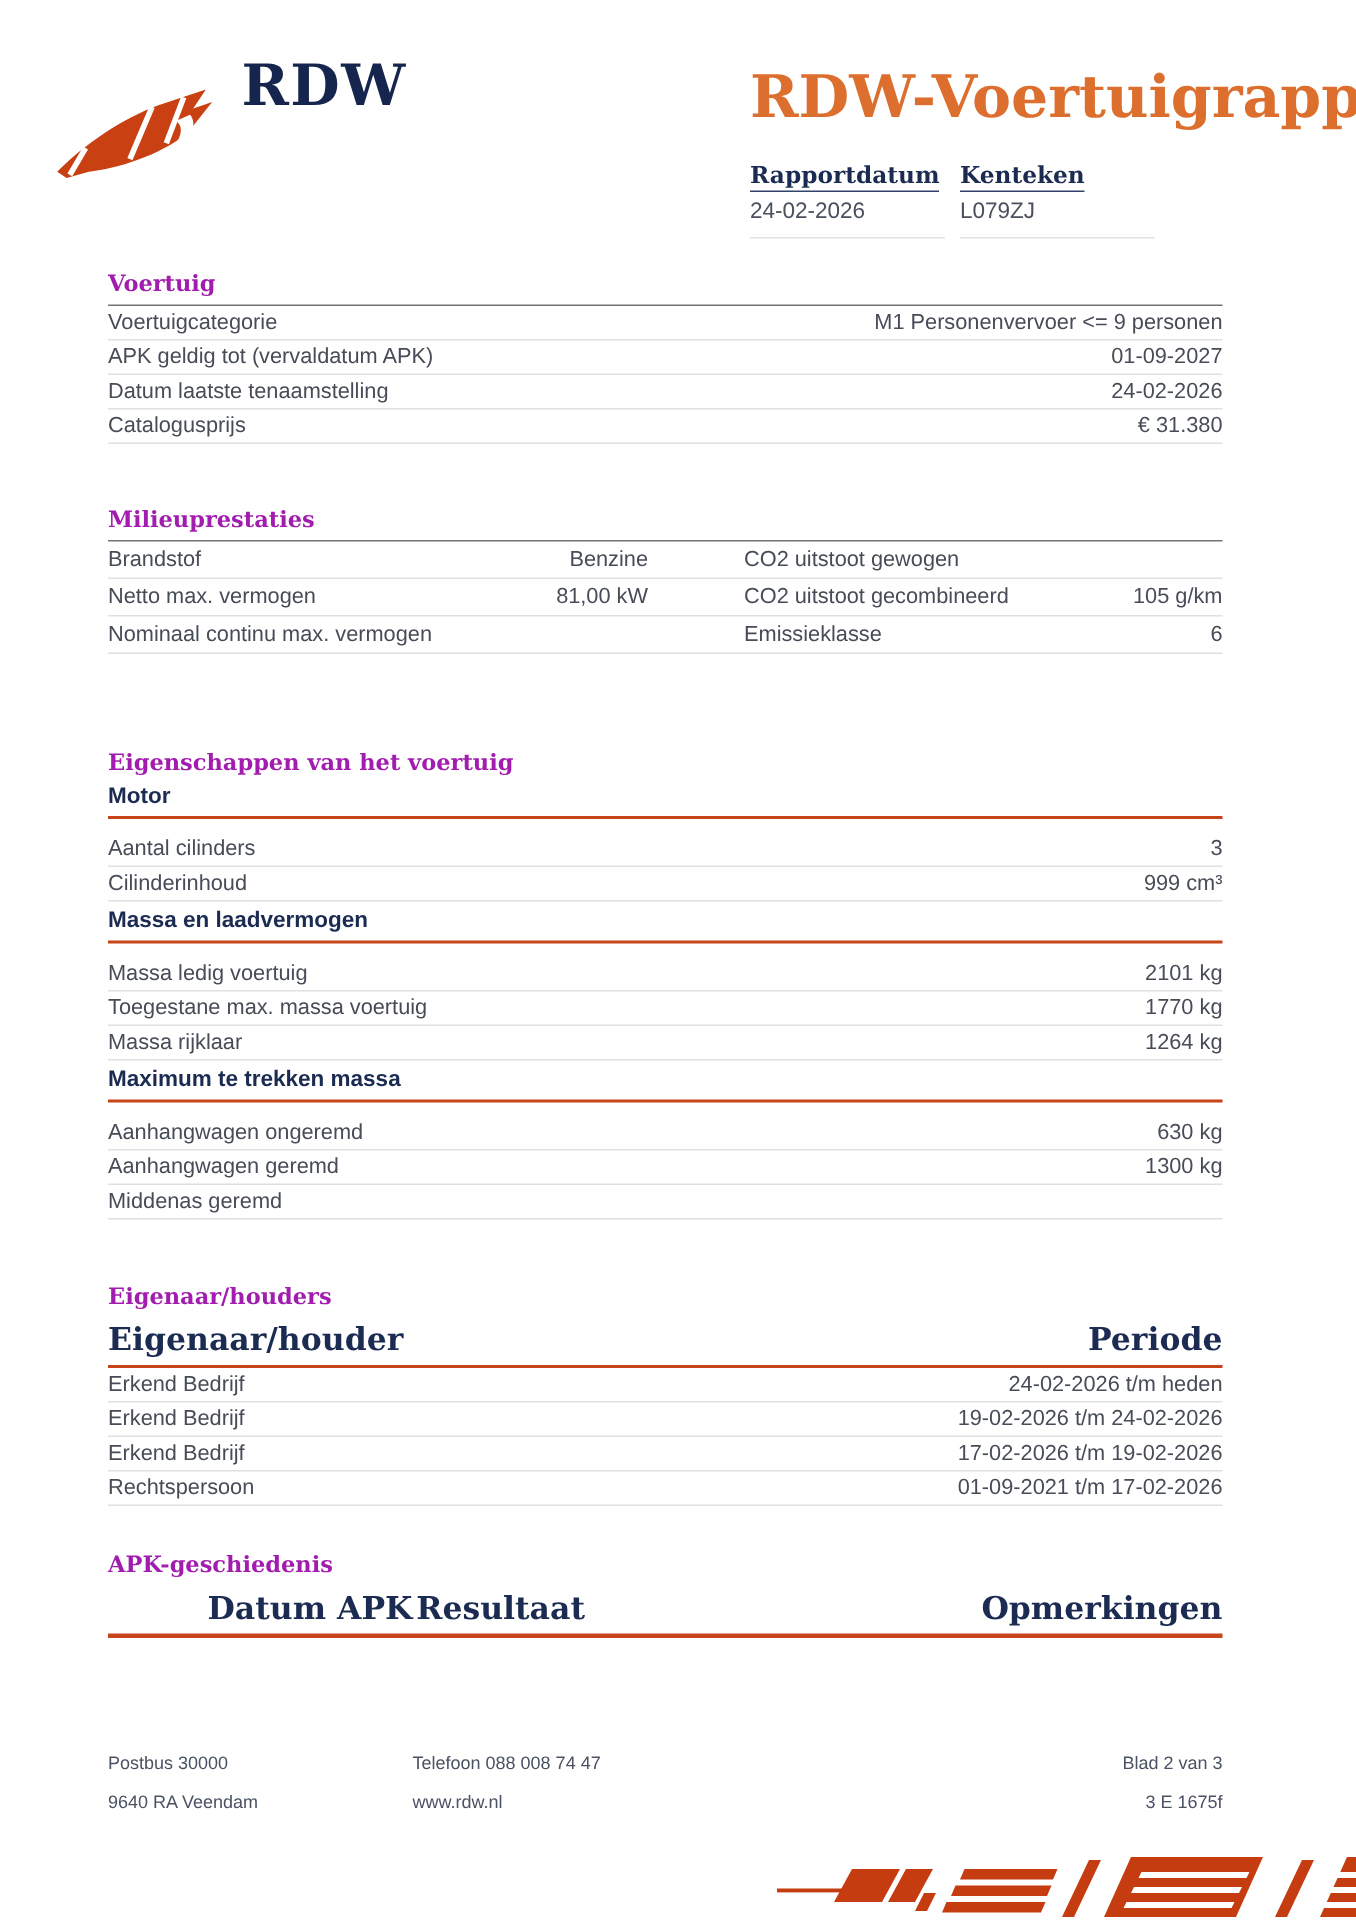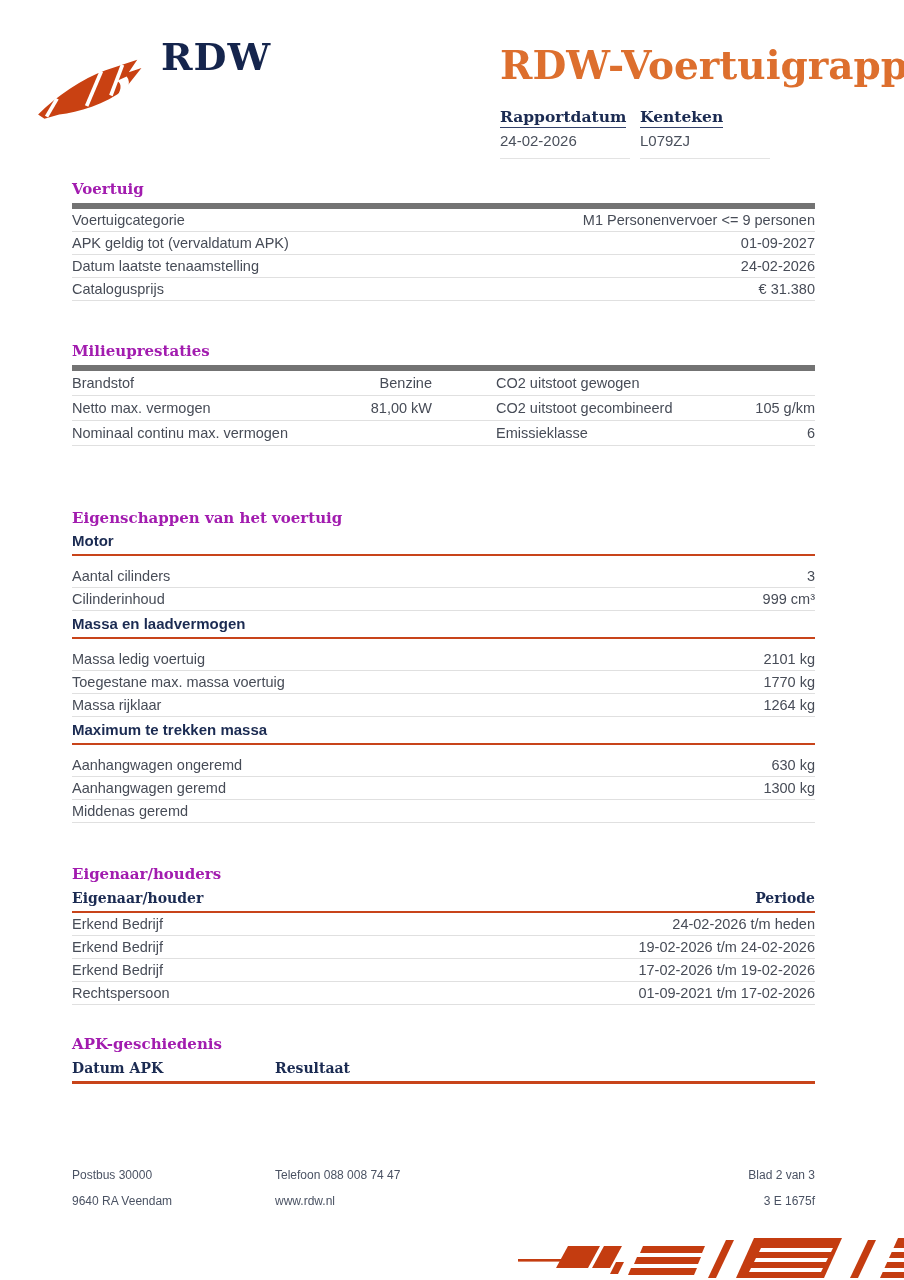--- a/index.html
+++ b/index.html
@@ -27,21 +27,21 @@
   .meta-label span { display:inline-block; border-bottom:1.5px solid #33426B; padding-bottom:1px; }
   .meta-value { font-size:15px; color:#4A505C; margin-top:4px; padding-bottom:9px; border-bottom:1px solid #E3E3E3; }
 
   
   .content { position:absolute; left:72px; top:180px; width:743px; }
 
   .section-title {
     font-family:"DejaVu Serif", serif; font-weight:bold;
     font-size:15px; color:#a21caf; margin:0 0 5px 0; line-height:18px;
   }
-  .kv-rows { border-top:6px solid #737373; }
+  .kv-rows { border-top:1px solid #737373; }
   .kv-row {
     display:flex; justify-content:space-between; align-items:center;
     height:22px; border-bottom:1px solid #E0E0E0;
     font-size:14.5px; color:#474C57;
   }
   .kv-row.tall { height:24px; }
   .kv-label { white-space:nowrap; }
   .kv-value { white-space:nowrap; text-align:right; }
 
   
@@ -58,21 +58,21 @@
   .group:first-of-type { margin-top:4px; }
   .group-title { font-size:15px; font-weight:bold; color:#1B2B52; margin:0 0 4px 0; line-height:18px; }
   .orange-rule { height:2px; background:#C8441A; }
   .orange-rule.thick { height:2.5px; }
   .group .kv-rows { border-top:none; margin-top:9px; }
   .group .kv-rows .kv-row:first-child { border-top:none; }
 
   .thead-row {
     display:flex; justify-content:space-between;
     font-family:"DejaVu Serif", serif; font-weight:bold;
-    font-size:14px; color:#1B2B52; padding:2px 0 5px 0;
+    font-size:21px; color:#1B2B52; padding:2px 0 5px 0;text-align:right;
   }
   .thead-row.apk { justify-content:flex-start; }
   .col-datum { width:203px; }
   .col-resultaat { width:115px; }
   .col-opmerkingen { flex:1; }
   .sec-eigenaar .kv-rows { border-top:none; margin-top:0; }
 
   
   .footer { position:absolute; left:72px; top:1168px; width:743px; font-size:12px; color:#4A5263; }
   .footer-line { display:flex; margin-bottom:12px; }
@@ -259,20 +259,21 @@
           <span class="kv-value">01-09-2021 t/m 17-02-2026</span>
         </div>
       </div>
     </section>
 
     <section class="sec-apk">
       <h2 class="section-title">APK-geschiedenis</h2>
       <div class="thead-row apk">
         <span class="col-datum">Datum APK</span>
         <span class="col-resultaat">Resultaat</span>
+        <span class="col-opmerkingen">Opmerkingen</span>
       </div>
       <div class="orange-rule thick"></div>
     </section>
 
   </div>
 
   <div class="footer">
     <div class="footer-line">
       <span class="f-col1">Postbus 30000</span>
       <span class="f-col2">Telefoon 088 008 74 47</span>

